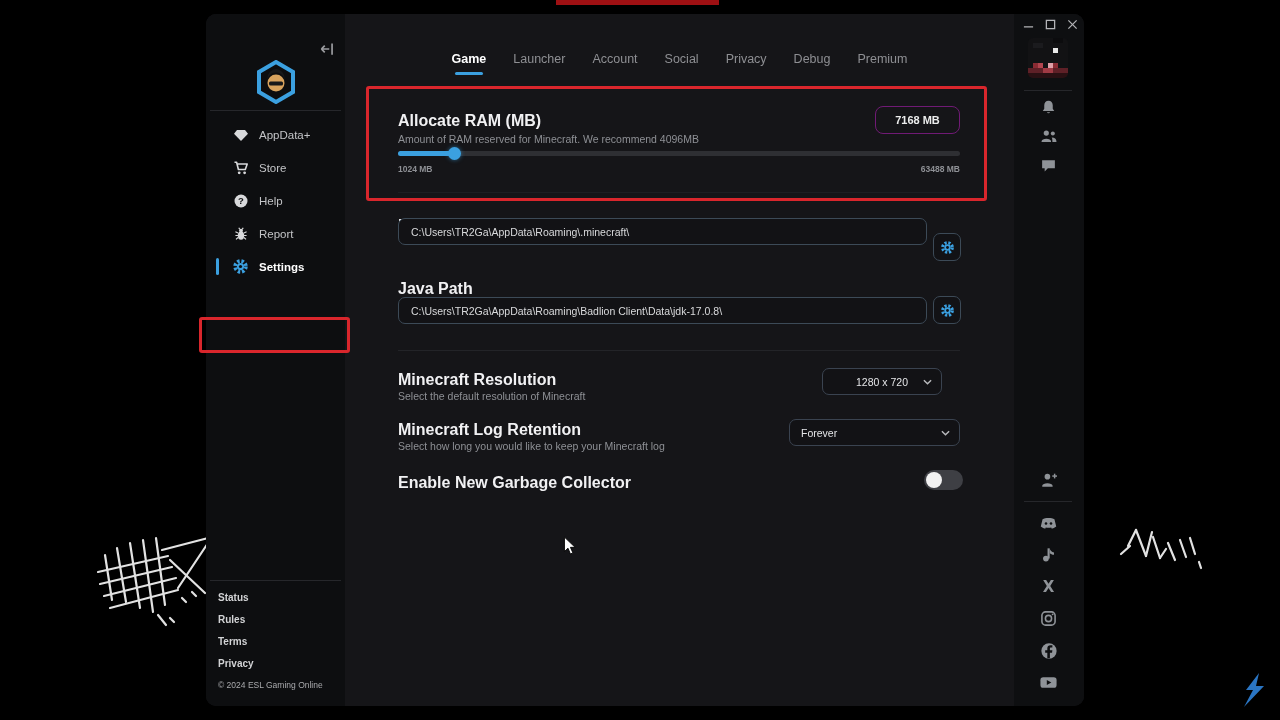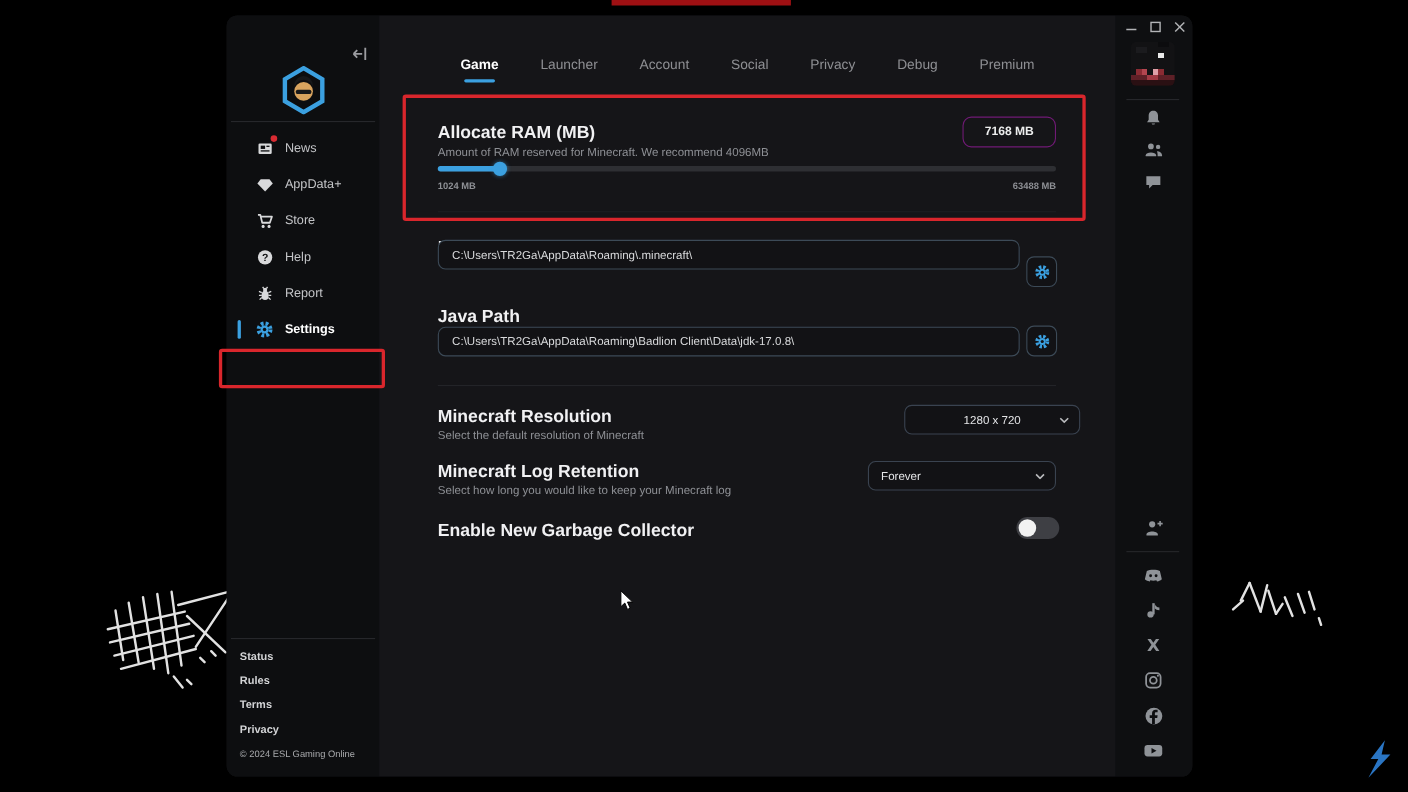--- a/index.html
+++ b/index.html
@@ -23,21 +23,21 @@
   .nav-item.active .nav-icon{color:#3ba0e0}
   .active-bar{position:absolute;left:10px;top:8px;width:3px;height:17px;border-radius:2px;background:#3ba0e0;display:none}
   .nav-item.active .active-bar{display:block}
   .news-badge{position:absolute;top:-3px;right:-3px;width:6px;height:6px;border-radius:50%;background:#d92b32}
   .foot{position:absolute;left:12px;width:120px}
   .foot-link{font-size:10px;font-weight:bold;color:#d2d3d5;margin-bottom:11px;cursor:pointer}
   .copyright{font-size:8.5px;color:#a9aaad}
 
   
   .content{flex:1;position:relative;background:#151518}
-  .tabs{position:absolute;top:38px;left:0;right:0;display:flex;justify-content:center;gap:38px}
+  .tabs{position:absolute;top:38px;left:0;right:0;display:flex;justify-content:center;gap:27px}
   .tab{font-size:12.5px;color:#8e8f93;position:relative;cursor:pointer}
   .tab.active{color:#fff;font-weight:bold}
   .tab.active::after{content:"";position:absolute;left:50%;transform:translateX(-50%);bottom:-9px;
        width:28px;height:3px;border-radius:2px;background:#3ba0e0}
   .sec-title{position:absolute;left:53px;font-size:16px;font-weight:bold;color:#f1f1f3}
   .sec-desc{position:absolute;left:53px;font-size:10.5px;color:#8e9095}
   .ram-value{position:absolute;left:530px;top:92px;width:85px;height:28px;border:1px solid #701a75;
        border-radius:8px;display:flex;align-items:center;justify-content:center;
        font-size:11px;font-weight:bold;color:#eceded;cursor:pointer}
   .slider-track{position:absolute;left:53px;top:137px;width:562px;height:5px;border-radius:3px;background:#2e2f33;cursor:pointer}
@@ -142,33 +142,20 @@
           <path d="M11.5 21 A8.5 8.5 0 0 1 28.5 21 L28.5 18 A8.5 9 0 0 0 11.5 18 Z" fill="#17181a"></path>
           <rect x="13" y="21.5" width="14" height="4" rx="1.5" fill="#17181a"></rect>
         </svg>
       </div>
 
       <div class="side-div" style="top:96px"></div>
 
       <div class="nav">
 
 
-        <div class="nav-item">
-
-          <span class="nav-icon">
-            <svg width="16" height="16" viewBox="0 0 16 16">
-              <rect x="2" y="3.4" width="12" height="9.6" rx="1.2" fill="currentColor"></rect>
-              <rect x="4" y="5.4" width="4" height="3" fill="#0d0e10"></rect>
-              <rect x="9.2" y="5.4" width="2.8" height="1.2" fill="#0d0e10"></rect>
-              <rect x="4" y="9.6" width="8" height="1.2" fill="#0d0e10"></rect>
-            </svg>
-            <span class="news-badge"></span>
-          </span>
-          <span class="nav-label">News</span>
-        </div>
 
         <div class="nav-item">
 
           <span class="nav-icon">
             <svg width="16" height="16" viewBox="0 0 16 16">
                 <path fill="currentColor" d="M4 3 H12 L15 6.8 L8 14 L1 6.8 Z"></path>
               </svg>
           </span>
           <span class="nav-label">AppData+</span>
         </div>
@@ -274,21 +261,21 @@
           <circle cx="8" cy="8" r="5.1" fill="none" stroke="currentColor" stroke-width="3.4" stroke-dasharray="2.3 1.75"></circle>
           <circle cx="8" cy="8" r="3.4" fill="currentColor"></circle>
           <circle cx="8" cy="8" r="1.5" class="gear-hole"></circle>
         </svg>
       </div>
 
       <div class="c-div" style="top:336px"></div>
 
       <div class="sec-title" style="top:357px">Minecraft Resolution</div>
       <div class="sec-desc" style="top:376px">Select the default resolution of Minecraft</div>
-      <div class="dropdown" style="left:477px;top:354px;width:160px;justify-content:center">
+      <div class="dropdown" style="left:477px;top:354px;width:120px;justify-content:center">
         <span>1280 x 720</span>
         <span class="dd-chev">
           <svg width="9" height="6" viewBox="0 0 10 6">
               <polyline points="1,1 5,5 9,1" fill="none" stroke="currentColor" stroke-width="1.6"></polyline>
             </svg>
         </span>
       </div>
 
       <div class="sec-title" style="top:407px">Minecraft Log Retention</div>
       <div class="sec-desc" style="top:426px">Select how long you would like to keep your Minecraft log</div>

